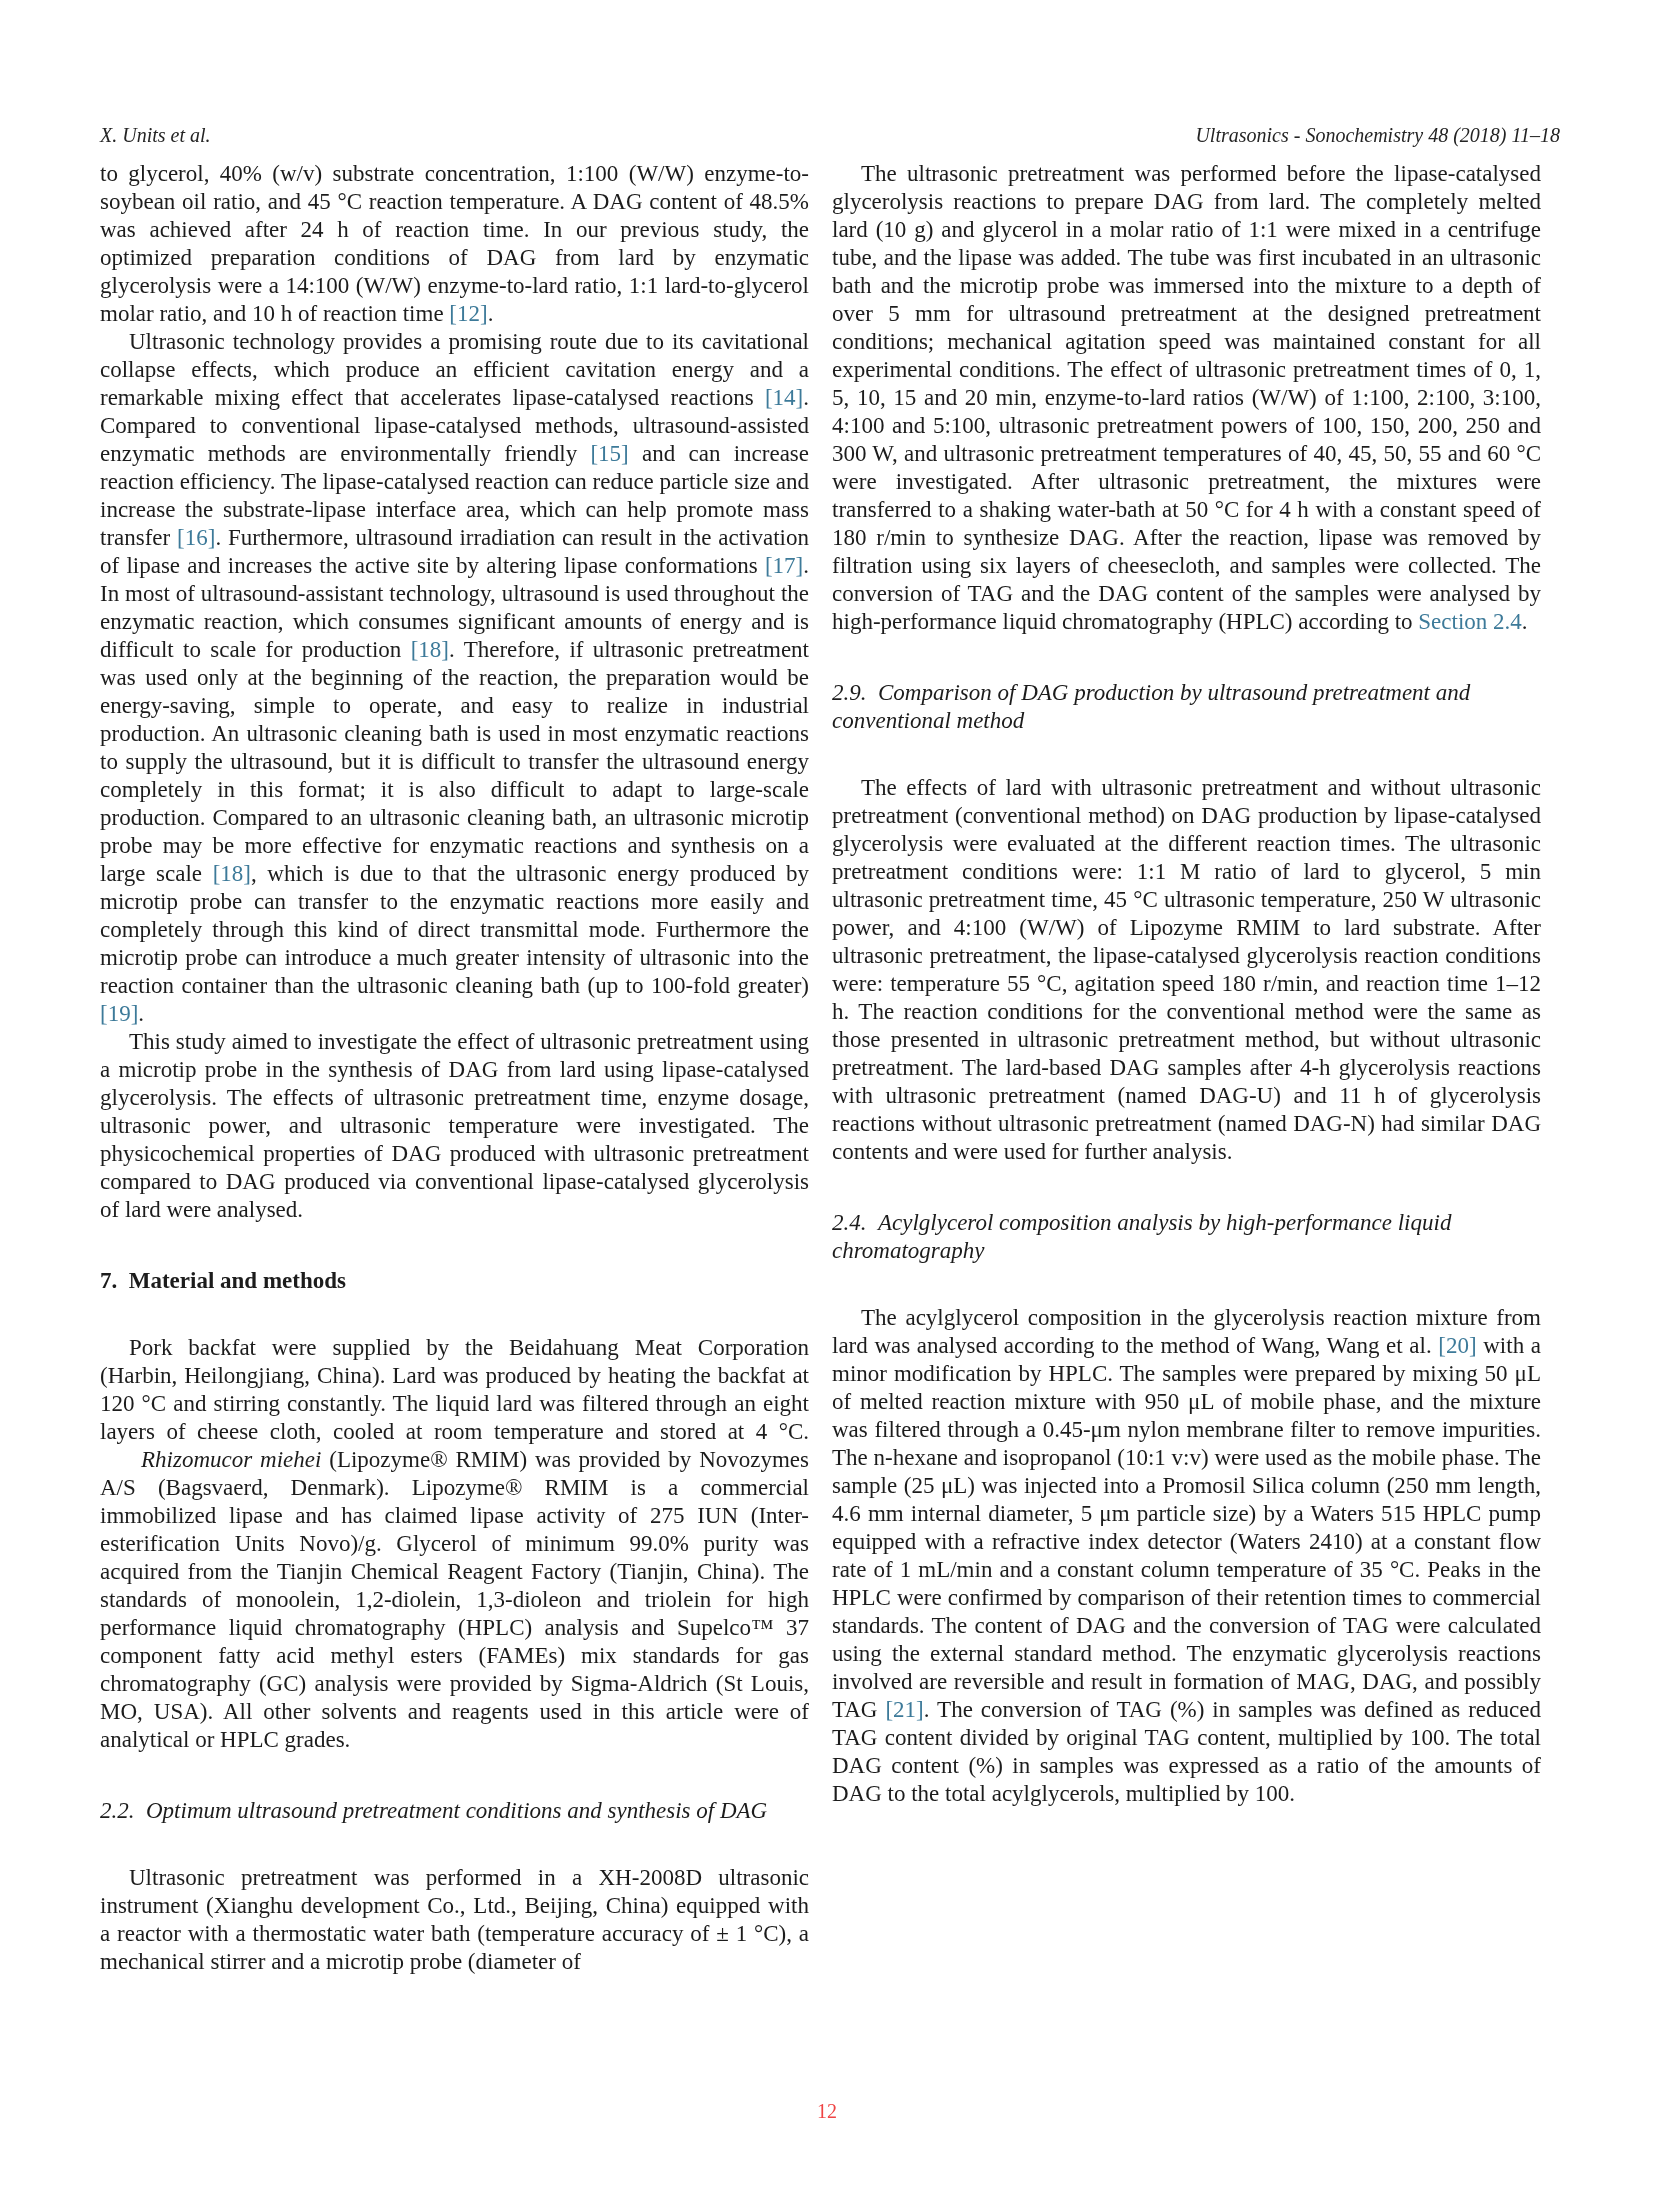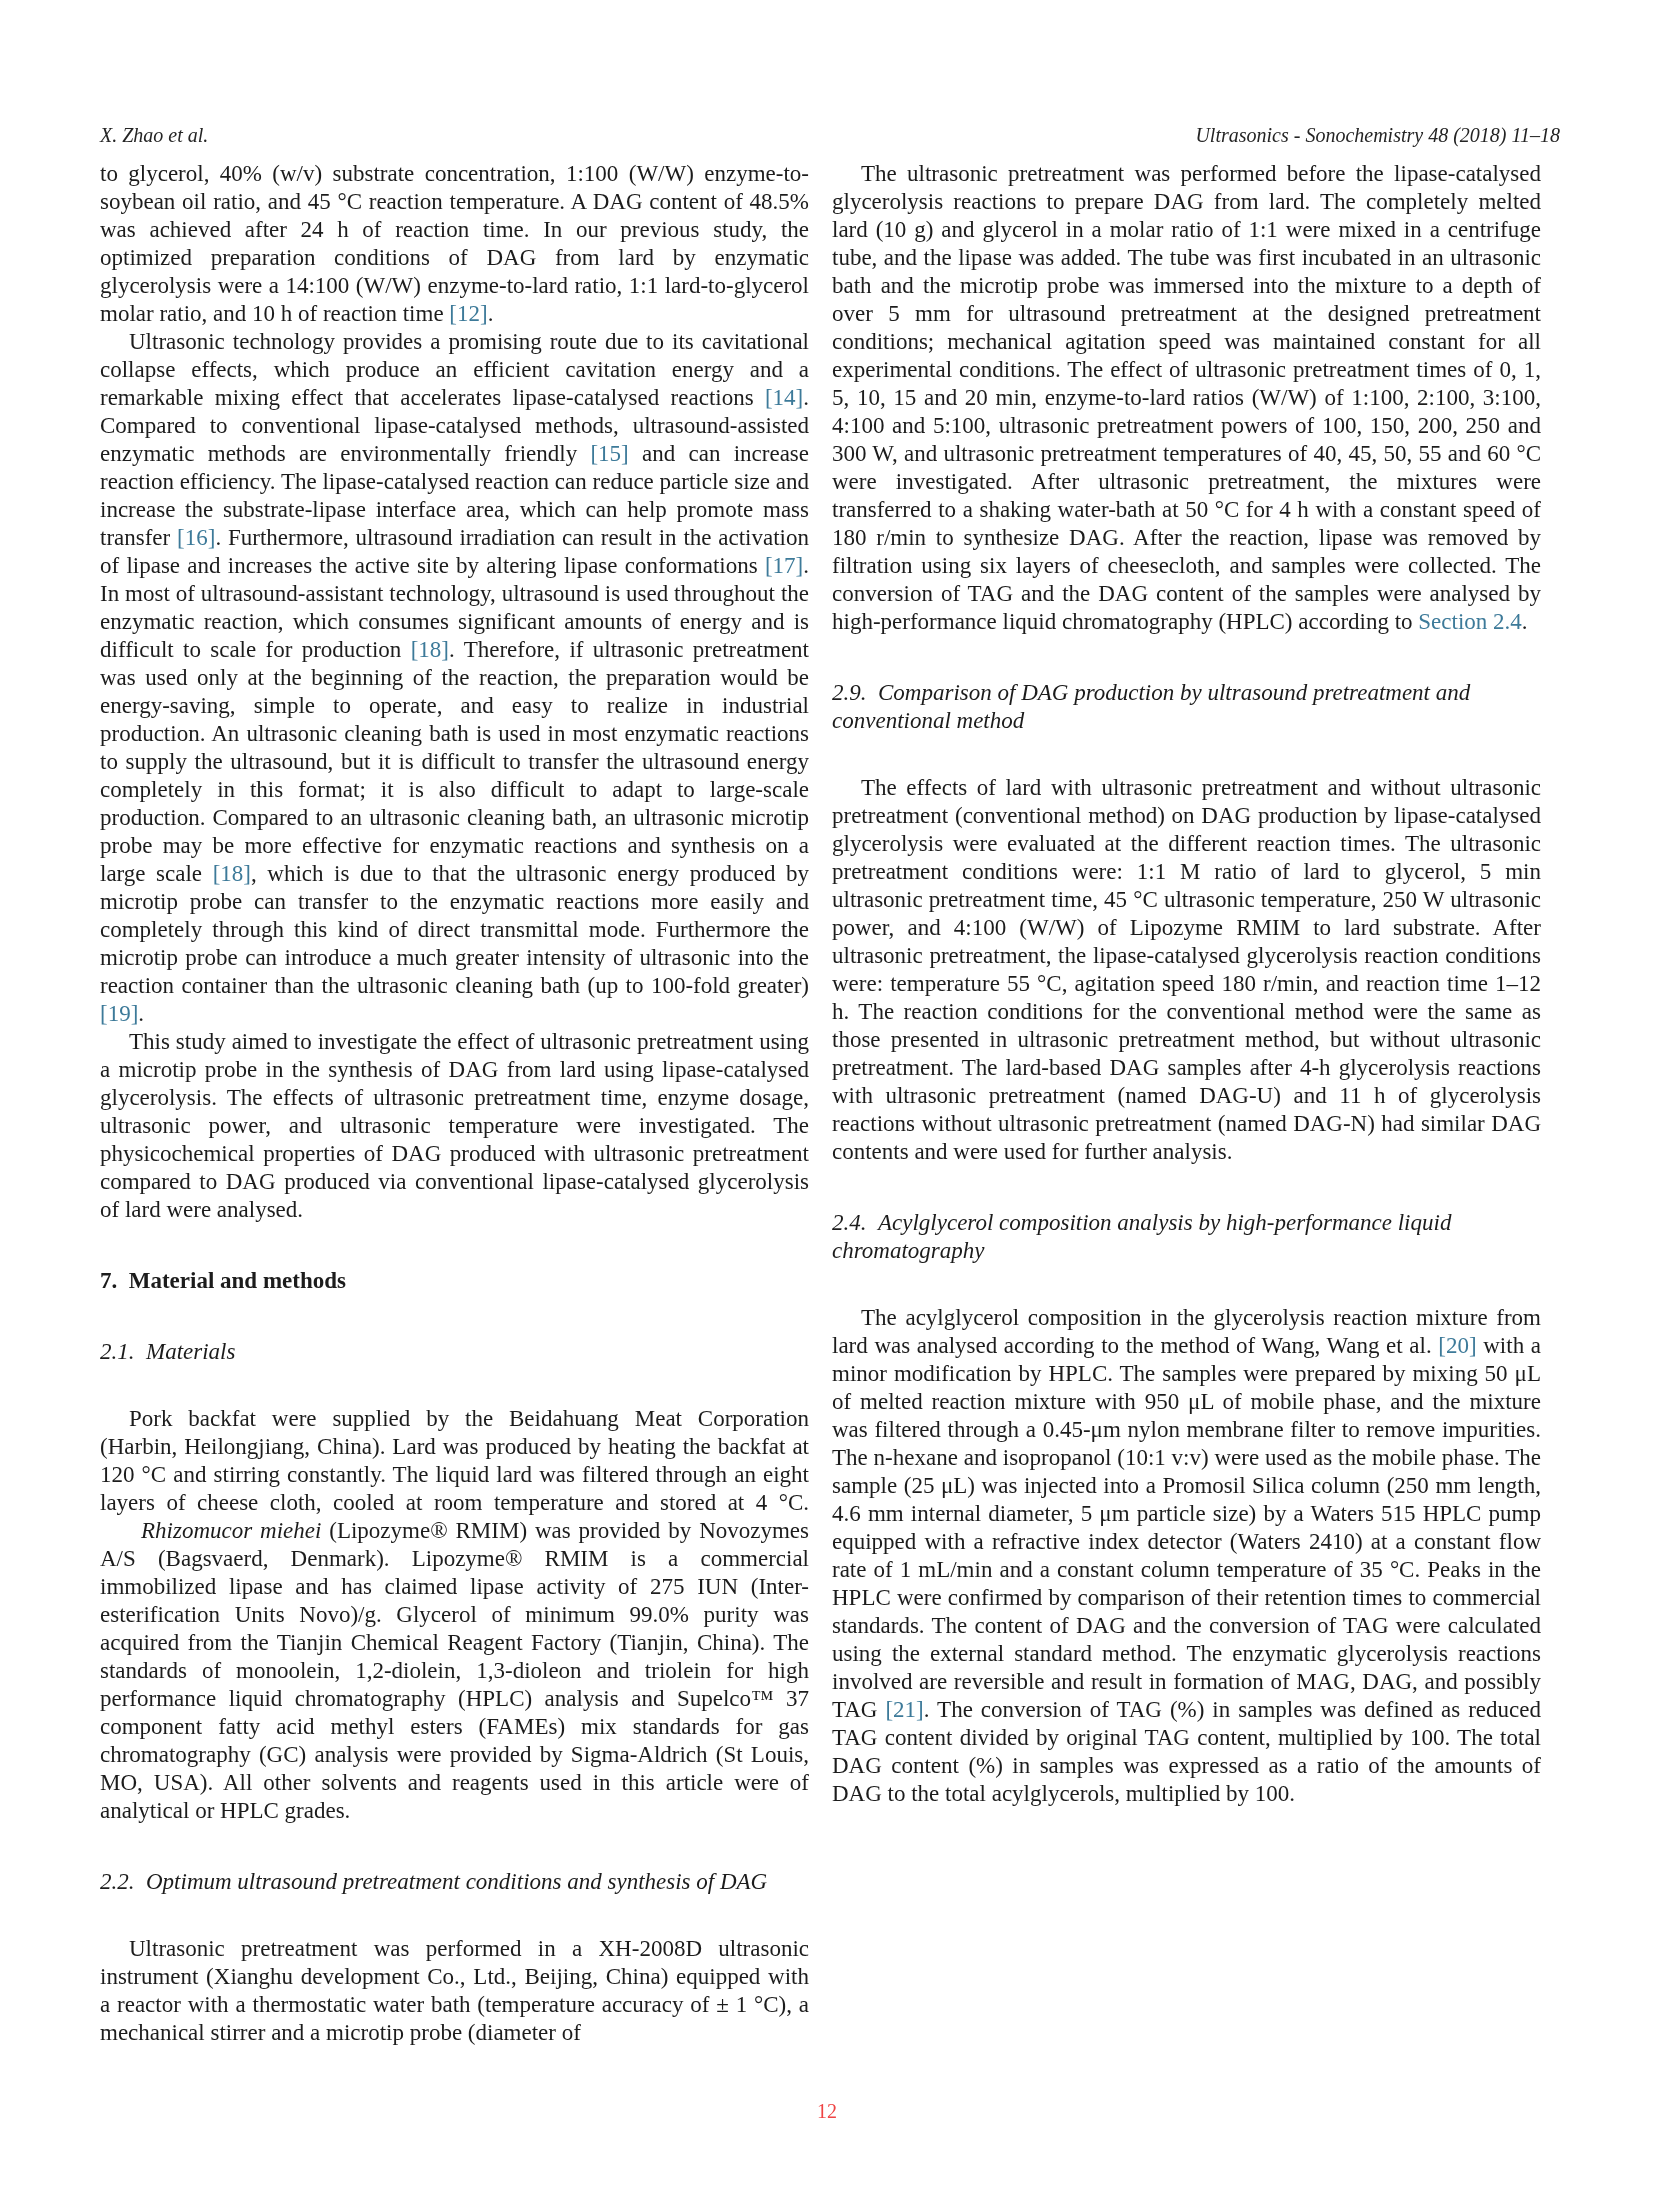--- a/index.html
+++ b/index.html
@@ -84,32 +84,31 @@
     font-size: 20px;
     color: #ef4444;
   }
 </style>
 </head>
 <body>
 
 <div class="page">
 
   <div class="running-head">
-    <span>X. Zhao et al.</span>
+    <span>X. Units et al.</span>
     <span>Ultrasonics - Sonochemistry 48 (2018) 11–18</span>
   </div>
 
   <div class="body-columns">
 
     <div class="col">
       <p class="para cont">to glycerol, 40% (w/v) substrate concentration, 1:100 (W/W) enzyme-to-soybean oil ratio, and 45 °C reaction temperature. A DAG content of 48.5% was achieved after 24 h of reaction time. In our previous study, the optimized preparation conditions of DAG from lard by enzymatic glycerolysis were a 14:100 (W/W) enzyme-to-lard ratio, 1:1 lard-to-glycerol molar ratio, and 10 h of reaction time <span class="ref">[12]</span>.</p>
       <p class="para">Ultrasonic technology provides a promising route due to its cavitational collapse effects, which produce an efficient cavitation energy and a remarkable mixing effect that accelerates lipase-catalysed reactions <span class="ref">[14]</span>. Compared to conventional lipase-catalysed methods, ultrasound-assisted enzymatic methods are environmentally friendly <span class="ref">[15]</span> and can increase reaction efficiency. The lipase-catalysed reaction can reduce particle size and increase the substrate-lipase interface area, which can help promote mass transfer <span class="ref">[16]</span>. Furthermore, ultrasound irradiation can result in the activation of lipase and increases the active site by altering lipase conformations <span class="ref">[17]</span>. In most of ultrasound-assistant technology, ultrasound is used throughout the enzymatic reaction, which consumes significant amounts of energy and is difficult to scale for production <span class="ref">[18]</span>. Therefore, if ultrasonic pretreatment was used only at the beginning of the reaction, the preparation would be energy-saving, simple to operate, and easy to realize in industrial production. An ultrasonic cleaning bath is used in most enzymatic reactions to supply the ultrasound, but it is difficult to transfer the ultrasound energy completely in this format; it is also difficult to adapt to large-scale production. Compared to an ultrasonic cleaning bath, an ultrasonic microtip probe may be more effective for enzymatic reactions and synthesis on a large scale <span class="ref">[18]</span>, which is due to that the ultrasonic energy produced by microtip probe can transfer to the enzymatic reactions more easily and completely through this kind of direct transmittal mode. Furthermore the microtip probe can introduce a much greater intensity of ultrasonic into the reaction container than the ultrasonic cleaning bath (up to 100-fold greater) <span class="ref">[19]</span>.</p>
       <p class="para">This study aimed to investigate the effect of ultrasonic pretreatment using a microtip probe in the synthesis of DAG from lard using lipase-catalysed glycerolysis. The effects of ultrasonic pretreatment time, enzyme dosage, ultrasonic power, and ultrasonic temperature were investigated. The physicochemical properties of DAG produced with ultrasonic pretreatment compared to DAG produced via conventional lipase-catalysed glycerolysis of lard were analysed.</p>
       <h2 class="sec">7. Material and methods</h2>
-      <h3 class="subsec">2.1. Materials</h3>
       <p class="para">Pork backfat were supplied by the Beidahuang Meat Corporation (Harbin, Heilongjiang, China). Lard was produced by heating the backfat at 120 °C and stirring constantly. The liquid lard was filtered through an eight layers of cheese cloth, cooled at room temperature and stored at 4 °C. <span class="it">Rhizomucor miehei</span> (Lipozyme® RMIM) was provided by Novozymes A/S (Bagsvaerd, Denmark). Lipozyme® RMIM is a commercial immobilized lipase and has claimed lipase activity of 275 IUN (Inter-esterification Units Novo)/g. Glycerol of minimum 99.0% purity was acquired from the Tianjin Chemical Reagent Factory (Tianjin, China). The standards of monoolein, 1,2-diolein, 1,3-dioleon and triolein for high performance liquid chromatography (HPLC) analysis and Supelco™ 37 component fatty acid methyl esters (FAMEs) mix standards for gas chromatography (GC) analysis were provided by Sigma-Aldrich (St Louis, MO, USA). All other solvents and reagents used in this article were of analytical or HPLC grades.</p>
       <h3 class="subsec">2.2. Optimum ultrasound pretreatment conditions and synthesis of DAG</h3>
       <p class="para">Ultrasonic pretreatment was performed in a XH-2008D ultrasonic instrument (Xianghu development Co., Ltd., Beijing, China) equipped with a reactor with a thermostatic water bath (temperature accuracy of ± 1 °C), a mechanical stirrer and a microtip probe (diameter of</p>
     </div>
 
     <div class="col">
       <p class="para">The ultrasonic pretreatment was performed before the lipase-catalysed glycerolysis reactions to prepare DAG from lard. The completely melted lard (10 g) and glycerol in a molar ratio of 1:1 were mixed in a centrifuge tube, and the lipase was added. The tube was first incubated in an ultrasonic bath and the microtip probe was immersed into the mixture to a depth of over 5 mm for ultrasound pretreatment at the designed pretreatment conditions; mechanical agitation speed was maintained constant for all experimental conditions. The effect of ultrasonic pretreatment times of 0, 1, 5, 10, 15 and 20 min, enzyme-to-lard ratios (W/W) of 1:100, 2:100, 3:100, 4:100 and 5:100, ultrasonic pretreatment powers of 100, 150, 200, 250 and 300 W, and ultrasonic pretreatment temperatures of 40, 45, 50, 55 and 60 °C were investigated. After ultrasonic pretreatment, the mixtures were transferred to a shaking water-bath at 50 °C for 4 h with a constant speed of 180 r/min to synthesize DAG. After the reaction, lipase was removed by filtration using six layers of cheesecloth, and samples were collected. The conversion of TAG and the DAG content of the samples were analysed by high-performance liquid chromatography (HPLC) according to <span class="ref">Section 2.4</span>.</p>
       <h3 class="subsec">2.9. Comparison of DAG production by ultrasound pretreatment and conventional method</h3>
       <p class="para">The effects of lard with ultrasonic pretreatment and without ultrasonic pretreatment (conventional method) on DAG production by lipase-catalysed glycerolysis were evaluated at the different reaction times. The ultrasonic pretreatment conditions were: 1:1 M ratio of lard to glycerol, 5 min ultrasonic pretreatment time, 45 °C ultrasonic temperature, 250 W ultrasonic power, and 4:100 (W/W) of Lipozyme RMIM to lard substrate. After ultrasonic pretreatment, the lipase-catalysed glycerolysis reaction conditions were: temperature 55 °C, agitation speed 180 r/min, and reaction time 1–12 h. The reaction conditions for the conventional method were the same as those presented in ultrasonic pretreatment method, but without ultrasonic pretreatment. The lard-based DAG samples after 4-h glycerolysis reactions with ultrasonic pretreatment (named DAG-U) and 11 h of glycerolysis reactions without ultrasonic pretreatment (named DAG-N) had similar DAG contents and were used for further analysis.</p>
       <h3 class="subsec">2.4. Acylglycerol composition analysis by high-performance liquid chromatography</h3>

